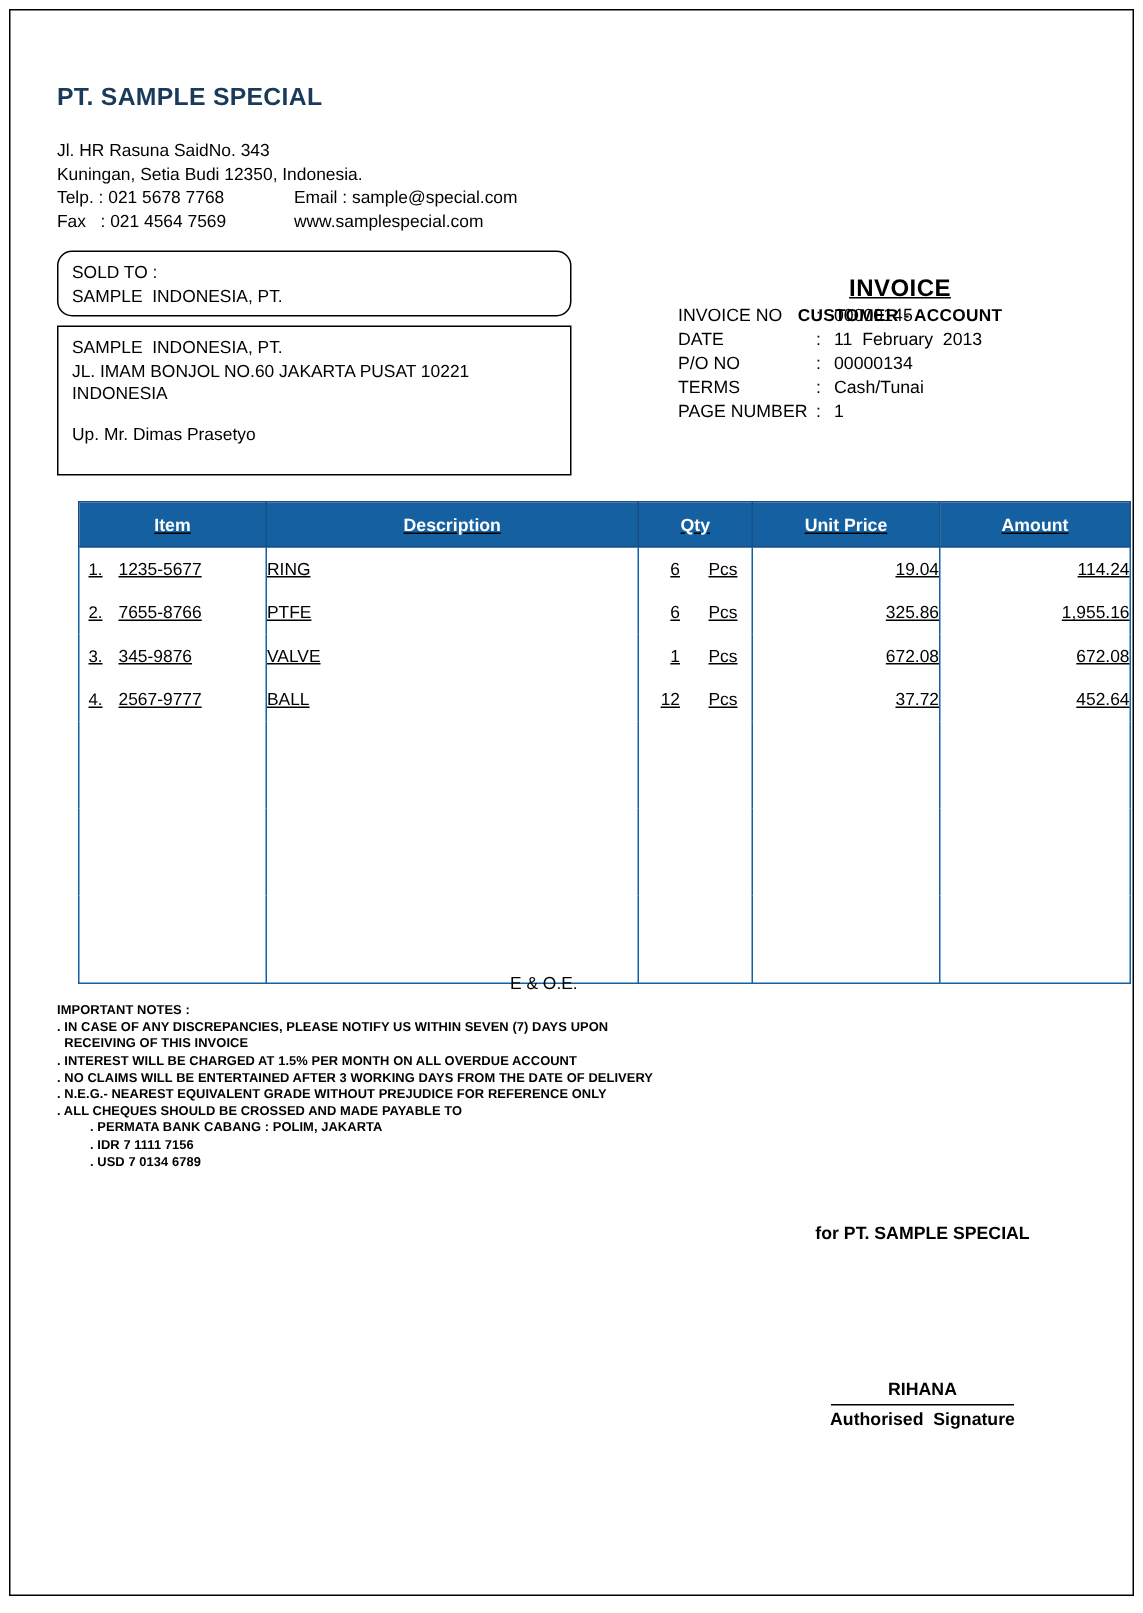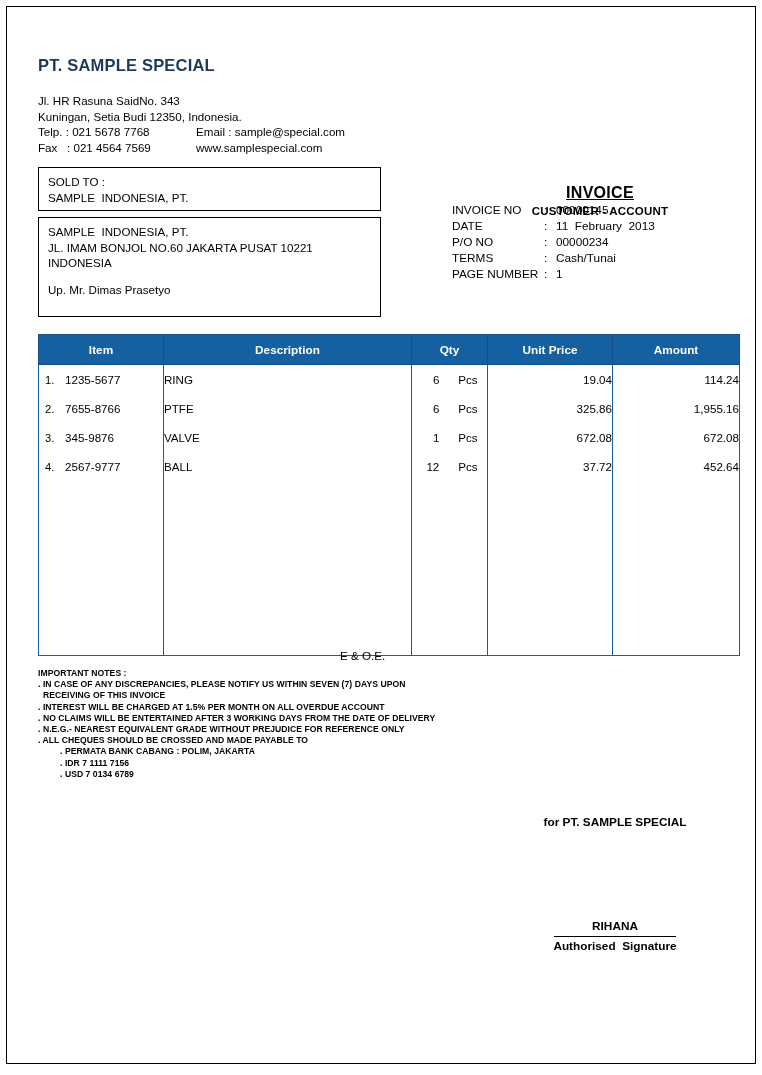--- a/index.html
+++ b/index.html
@@ -100,38 +100,40 @@
     box-sizing: border-box;
     padding: 6px 9px;
     font-size: 11.6px;
     line-height: 15.5px;
   }
   #sold-to-box {
     left: 38px;
     top: 167px;
     width: 343px;
     height: 44px;
+    border-radius: 10px;
   }
   #delivered-to-box {
     left: 38px;
     top: 217px;
     width: 343px;
     height: 100px;
   }
   .addr-line { white-space: pre; }
   .addr-gap { height: 11px; }
 
   
   #items-table {
     position: absolute;
-    left: 38px;
+    left: 52px;
     top: 334px;
     width: 686px;
     border-collapse: collapse;
     table-layout: fixed;
+    text-decoration: underline;
   }
   #items-table th {
     background: #1560a0;
     color: #ffffff;
     font-size: 11.8px;
     font-weight: bold;
     height: 27px;
     border: 1.2px solid #1a4f86;
     text-align: center;
     vertical-align: middle;
@@ -308,21 +310,21 @@
       <span class="meta-value">00000145</span>
     </div>
     <div class="meta-row">
       <span class="meta-label">DATE</span>
       <span class="meta-colon">:</span>
       <span class="meta-value">11  February  2013</span>
     </div>
     <div class="meta-row">
       <span class="meta-label">P/O NO</span>
       <span class="meta-colon">:</span>
-      <span class="meta-value">00000234</span>
+      <span class="meta-value">00000134</span>
     </div>
     <div class="meta-row">
       <span class="meta-label">TERMS</span>
       <span class="meta-colon">:</span>
       <span class="meta-value">Cash/Tunai</span>
     </div>
     <div class="meta-row">
       <span class="meta-label">PAGE NUMBER</span>
       <span class="meta-colon">:</span>
       <span class="meta-value">1</span>

